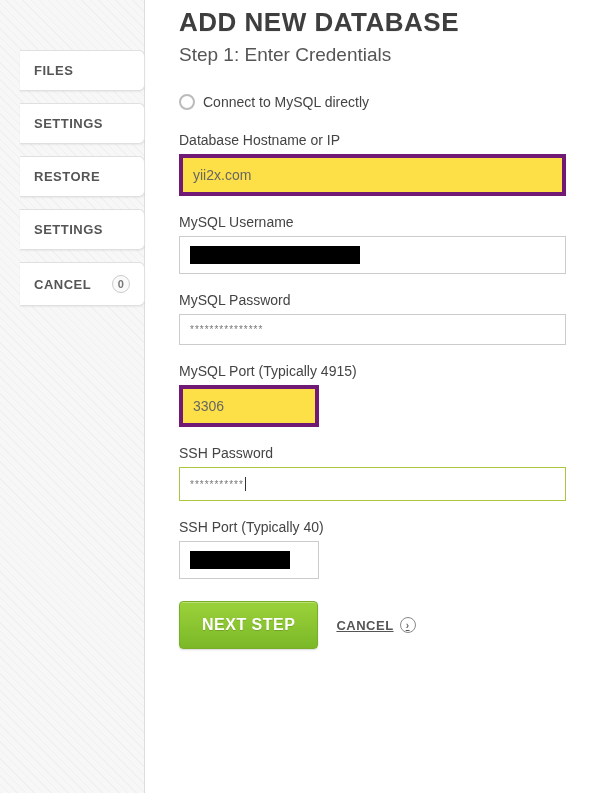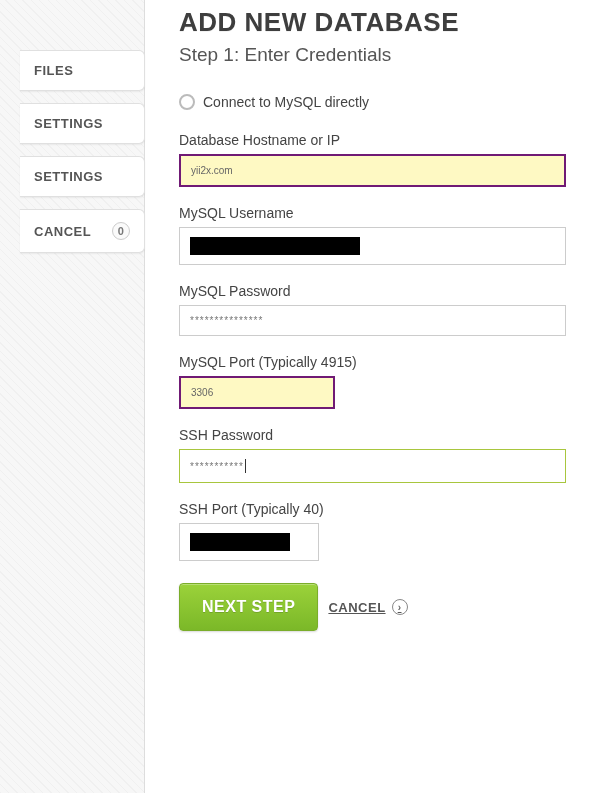--- a/index.html
+++ b/index.html
@@ -104,28 +104,28 @@
 }
 .field { margin-bottom: 18px; }
 .field-label {
   font-size: 14px;
   color: #444;
   margin-bottom: 6px;
   display: block;
 }
 .text-input {
   width: 100%;
-  border: 2px solid #701a75;
+  border: 4px solid #701a75;
   padding: 9px 10px;
-  font-size: 10px;
+  font-size: 14px;
   color: #666;
-  background: #fef9c3;
+  background: #fde047;
   outline: none;
 }
-.text-input.short { width: 156px; }
+.text-input.short { width: 140px; }
 .redacted {
   display: block;
   background: #000;
   height: 18px;
 }
 .input-shell {
   border: 1px solid #ccc;
   padding: 9px 10px;
   background: #fff;
   display: flex;
@@ -141,21 +141,21 @@
 .caret {
   display:inline-block;
   width:1px;
   height:14px;
   background:#333;
   margin-left:1px;
 }
 .actions {
   display: flex;
   align-items: center;
-  gap: 10px;
+  gap: 18px;
   margin-top: 22px;
 }
 .btn-primary {
   background: linear-gradient(#9bd23a, #7bb828);
   color: #fff;
   border: 1px solid #7aad2a;
   border-radius: 4px;
   padding: 14px 22px;
   font-size: 16px;
   font-weight: 700;
@@ -192,20 +192,23 @@
 
 <div class="container">
   <nav class="sidebar">
     <div class="sidebar-item">
       <span>FILES</span>
     </div>
     <div class="sidebar-item">
       <span>SETTINGS</span>
     </div>
     <div class="sidebar-item">
+      <span>RESTORE</span>
+    </div>
+    <div class="sidebar-item">
       <span>SETTINGS</span>
     </div>
     <div class="sidebar-item">
       <span>CANCEL</span>
       <span class="badge">0</span>
     </div>
   </nav>
 
   <main class="main">
     <h1>ADD NEW DATABASE</h1>

